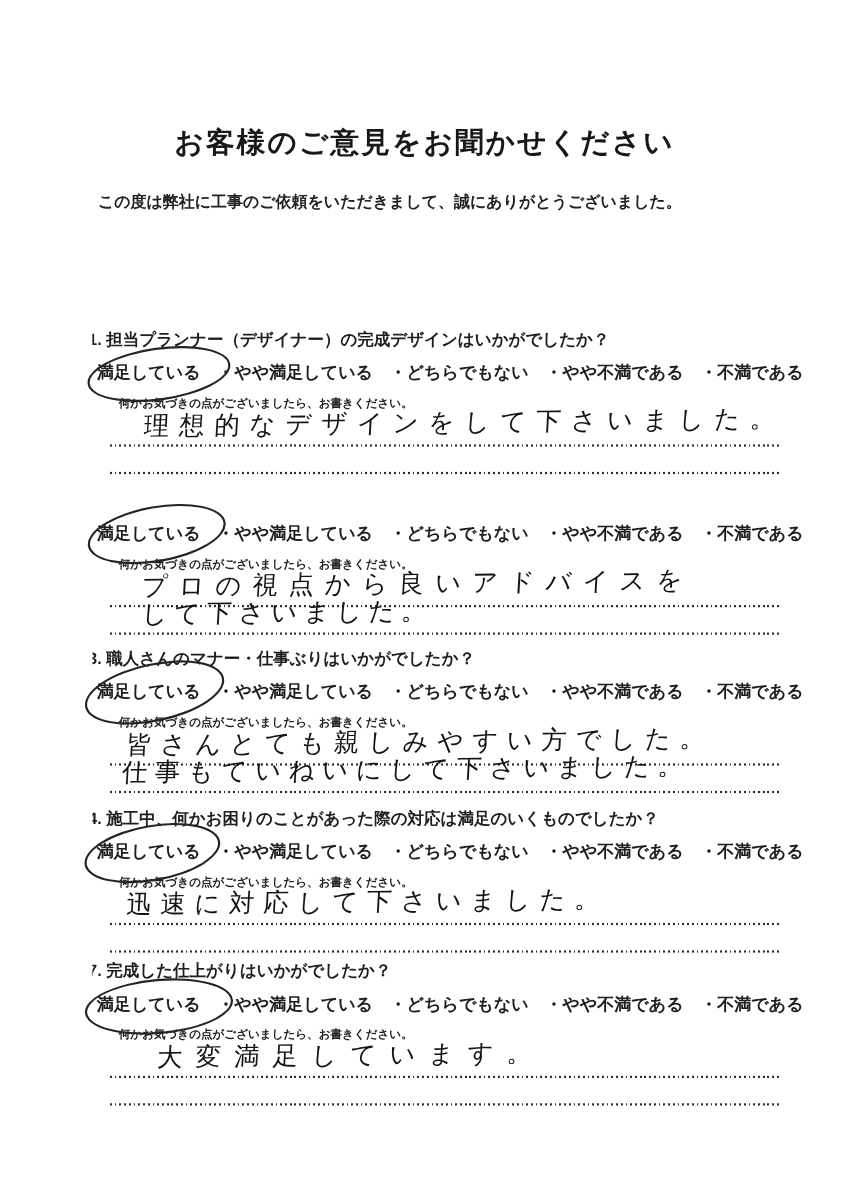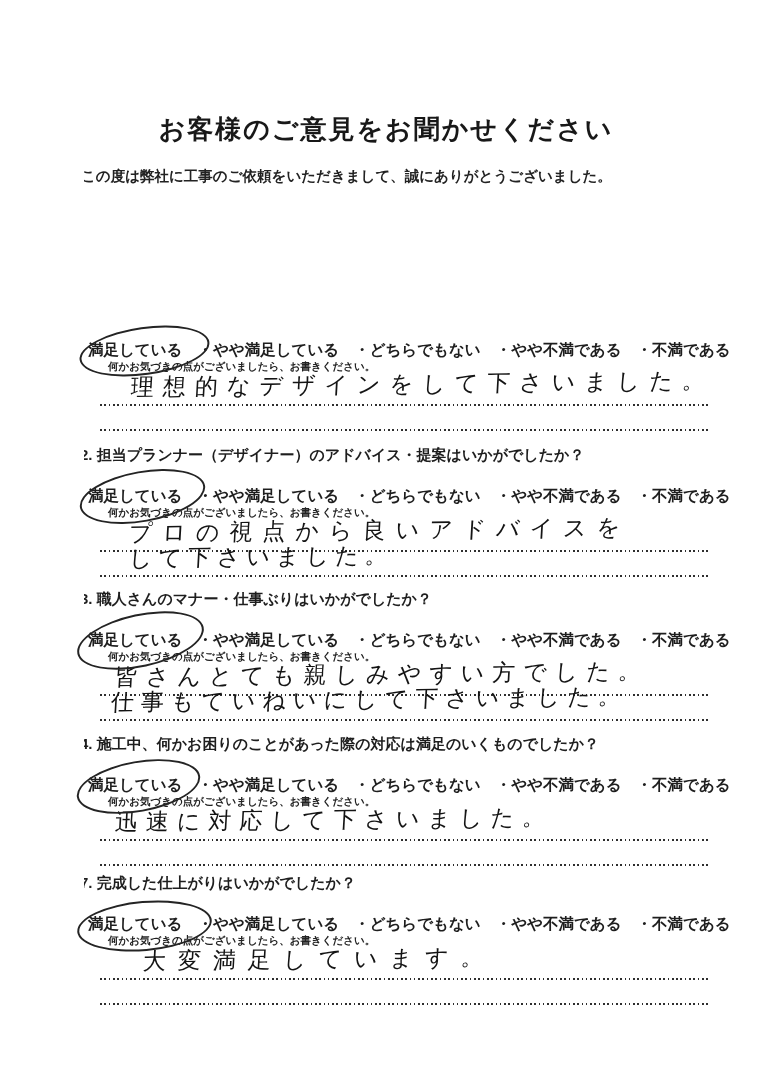--- a/index.html
+++ b/index.html
@@ -25,21 +25,21 @@
     color: #181818;
   }
 
   
   .intro {
     position: absolute;
     top: 160px; left: 84px; width: 662px;
     overflow: hidden;
   }
   .intro p {
-    margin: 4px;
+    margin: 12px;
     white-space: nowrap;
     text-indent: -7px;        
     font-size: 14.5px;
     font-weight: 600;
     line-height: 25.5px;
     color: #222;
   }
 
   
   .question {
@@ -66,21 +66,20 @@
 
   .q-options {
     position: absolute;
     top: 29px; left: 4px; right: 0;
     display: flex;
     gap: 15px;
     white-space: nowrap;
     font-size: 15.5px;
     font-weight: 700;
     color: #1e1e1e;
-    margin-top: 11px;
   }
   .opt { position: relative; z-index: 1; }
 
   
   .circle {
     position: absolute;
     border: 2.5px solid #242424;
     border-radius: 50%;
     z-index: 2;
     pointer-events: none;
@@ -137,20 +136,21 @@
 
 <div class="page">
 
   <div class="title">お客様のご意見をお聞かせください</div>
 
   <div class="intro">
     <p>この度は弊社に工事のご依頼をいただきまして、誠にありがとうございました。</p>
   </div>
 
   <div class="question q1">
+    <div class="q-label">1. 担当プランナー（デザイナー）の完成デザインはいかがでしたか？</div>
     <div class="q-options">
       <span class="circle"></span>
       <span class="opt">満足している</span>
       <span class="opt">・やや満足している</span>
       <span class="opt">・どちらでもない</span>
       <span class="opt">・やや不満である</span>
       <span class="opt">・不満である</span>
     </div>
     <div class="q-note">何かお気づきの点がございましたら、お書きください。</div>
     <div class="answers">
@@ -159,21 +159,20 @@
         <span class="dotline"></span>
       </div>
       <div class="answer-line al2">
         <span class="hand"></span>
         <span class="dotline"></span>
       </div>
     </div>
   </div>
 
   <div class="question q2">
-    <div class="q-label">2. 担当プランナー（デザイナー）のアドバイス・提案はいかがでしたか？</div>
     <div class="q-options">
       <span class="circle"></span>
       <span class="opt">満足している</span>
       <span class="opt">・やや満足している</span>
       <span class="opt">・どちらでもない</span>
       <span class="opt">・やや不満である</span>
       <span class="opt">・不満である</span>
     </div>
     <div class="q-note">何かお気づきの点がございましたら、お書きください。</div>
     <div class="answers">

